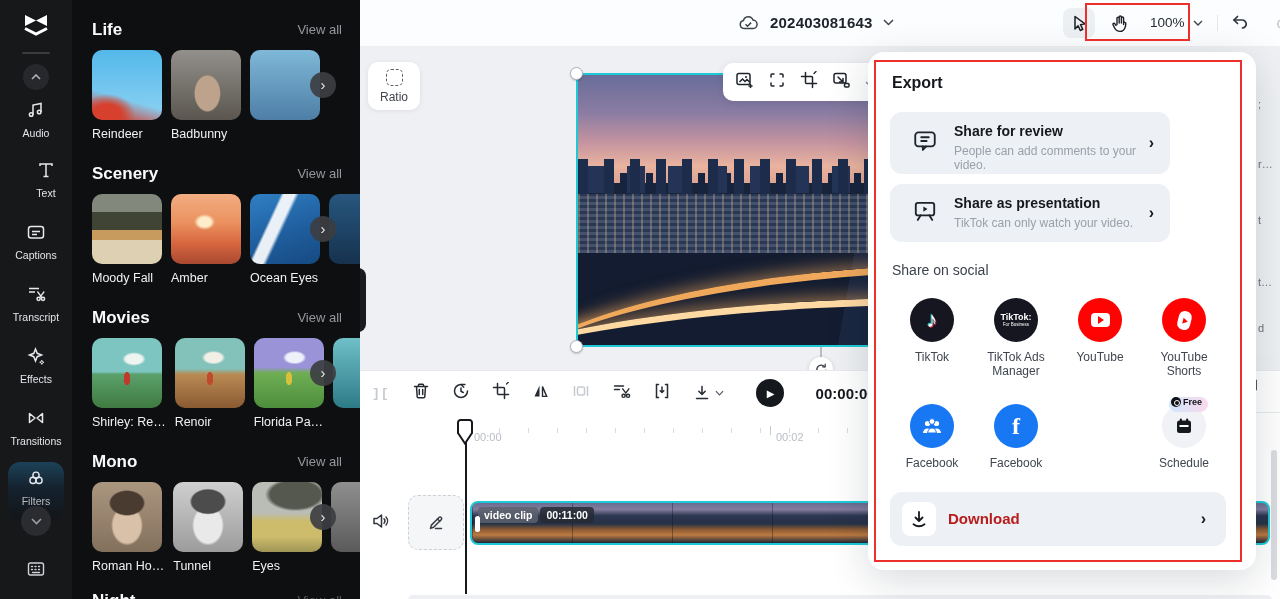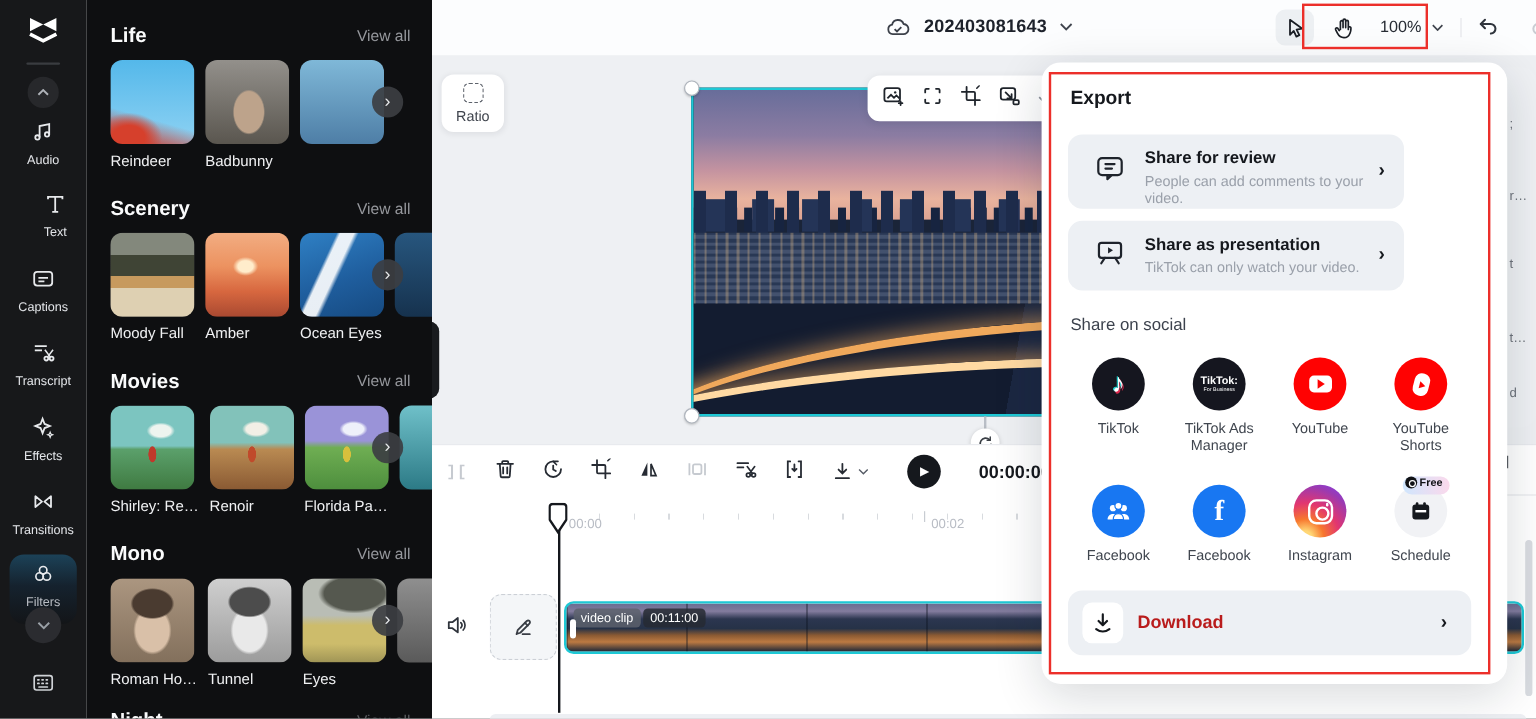--- a/index.html
+++ b/index.html
@@ -108,21 +108,21 @@
   #playhead-line { position:absolute; left:105px; top:54px; width:2px; height:169px; background:#14171c; z-index:4; }
   #playhead-handle { position:absolute; left:97px; top:48px; z-index:4; }
   .speaker { position:absolute; left:11px; top:140px; }
   #cover-btn { position:absolute; left:48px; top:124px; width:56px; height:55px; border-radius:10px; background:#f4f6f8;
     border:1.5px dashed #ccd0d6; display:flex; align-items:center; justify-content:center; font-size:17px; color:#383d45; cursor:pointer; }
   #clip { position:absolute; left:110px; top:130px; width:800px; height:44px; border:2px solid #1ec8d5; border-radius:8px; overflow:hidden;
     background:
       repeating-linear-gradient(90deg, rgba(8,14,26,.35) 0 1px, rgba(0,0,0,0) 1px 100px),
       linear-gradient(180deg,#6a6d92 0%, #837c9e 16%, #2c3650 32%, #263247 52%, #8a5a33 66%, #bd7a42 80%, #1d2738 100%); }
   .clip-pills { position:absolute; left:6px; top:4px; display:flex; gap:2px; }
-  .pill { font-size:10.5px; font-weight:400; color:#fff; padding:2px 6px; border-radius:4px; white-space:nowrap; }
+  .pill { font-size:10.5px; font-weight:700; color:#fff; padding:2px 6px; border-radius:4px; white-space:nowrap; }
   .pill-name { background:rgba(92,98,108,.85); }
   .pill-dur { background:rgba(38,42,50,.85); }
   .trim-handle { position:absolute; left:3px; top:13px; width:5px; height:16px; background:#fff; border-radius:2.5px; }
   #track-strip { position:absolute; left:48px; top:224px; width:864px; height:5px; background:#edeff3; border-radius:8px 8px 0 0; }
 
   
   #right-frag { position:absolute; left:1232px; top:46px; width:48px; height:553px; z-index:3; }
   .frag-panel { position:absolute; left:12px; top:10px; width:36px; height:300px; background:#eff1f4; border-radius:12px; }
   .frag-text { position:absolute; left:26px; font-size:11px; color:#6f747c; }
   .frag-divider { position:absolute; left:0; top:366px; width:48px; height:1px; background:#e8eaed; }
@@ -630,26 +630,20 @@
           </svg>
       </div>
       <div class="soc-lb">Facebook</div>
     </div>
     <div class="soc" style="left:106px; top:352px;">
       <div class="soc-ic ic-fb">
           <span>f</span>
         </div>
       <div class="soc-lb">Facebook</div>
     </div>
-    <div class="soc" style="left:190px; top:352px;">
-      <div class="soc-ic ic-ig">
-          <div class="ig-cam"></div>
-        </div>
-      <div class="soc-lb">Instagram</div>
-    </div>
     <div class="soc" style="left:274px; top:352px;">
       <div class="soc-ic ic-schedule">
         <svg width="20" height="20" viewBox="0 0 20 20">
             <rect x="3" y="4.5" width="14" height="12.5" rx="2.5" fill="#15181d"></rect>
             <rect x="5.8" y="2.5" width="2.2" height="3.5" rx="1.1" fill="#15181d"></rect>
             <rect x="12" y="2.5" width="2.2" height="3.5" rx="1.1" fill="#15181d"></rect>
             <rect x="5.5" y="9" width="9" height="2" fill="#fff"></rect>
           </svg>
         <div class="free-badge">
           <span class="free-dot"></span>

